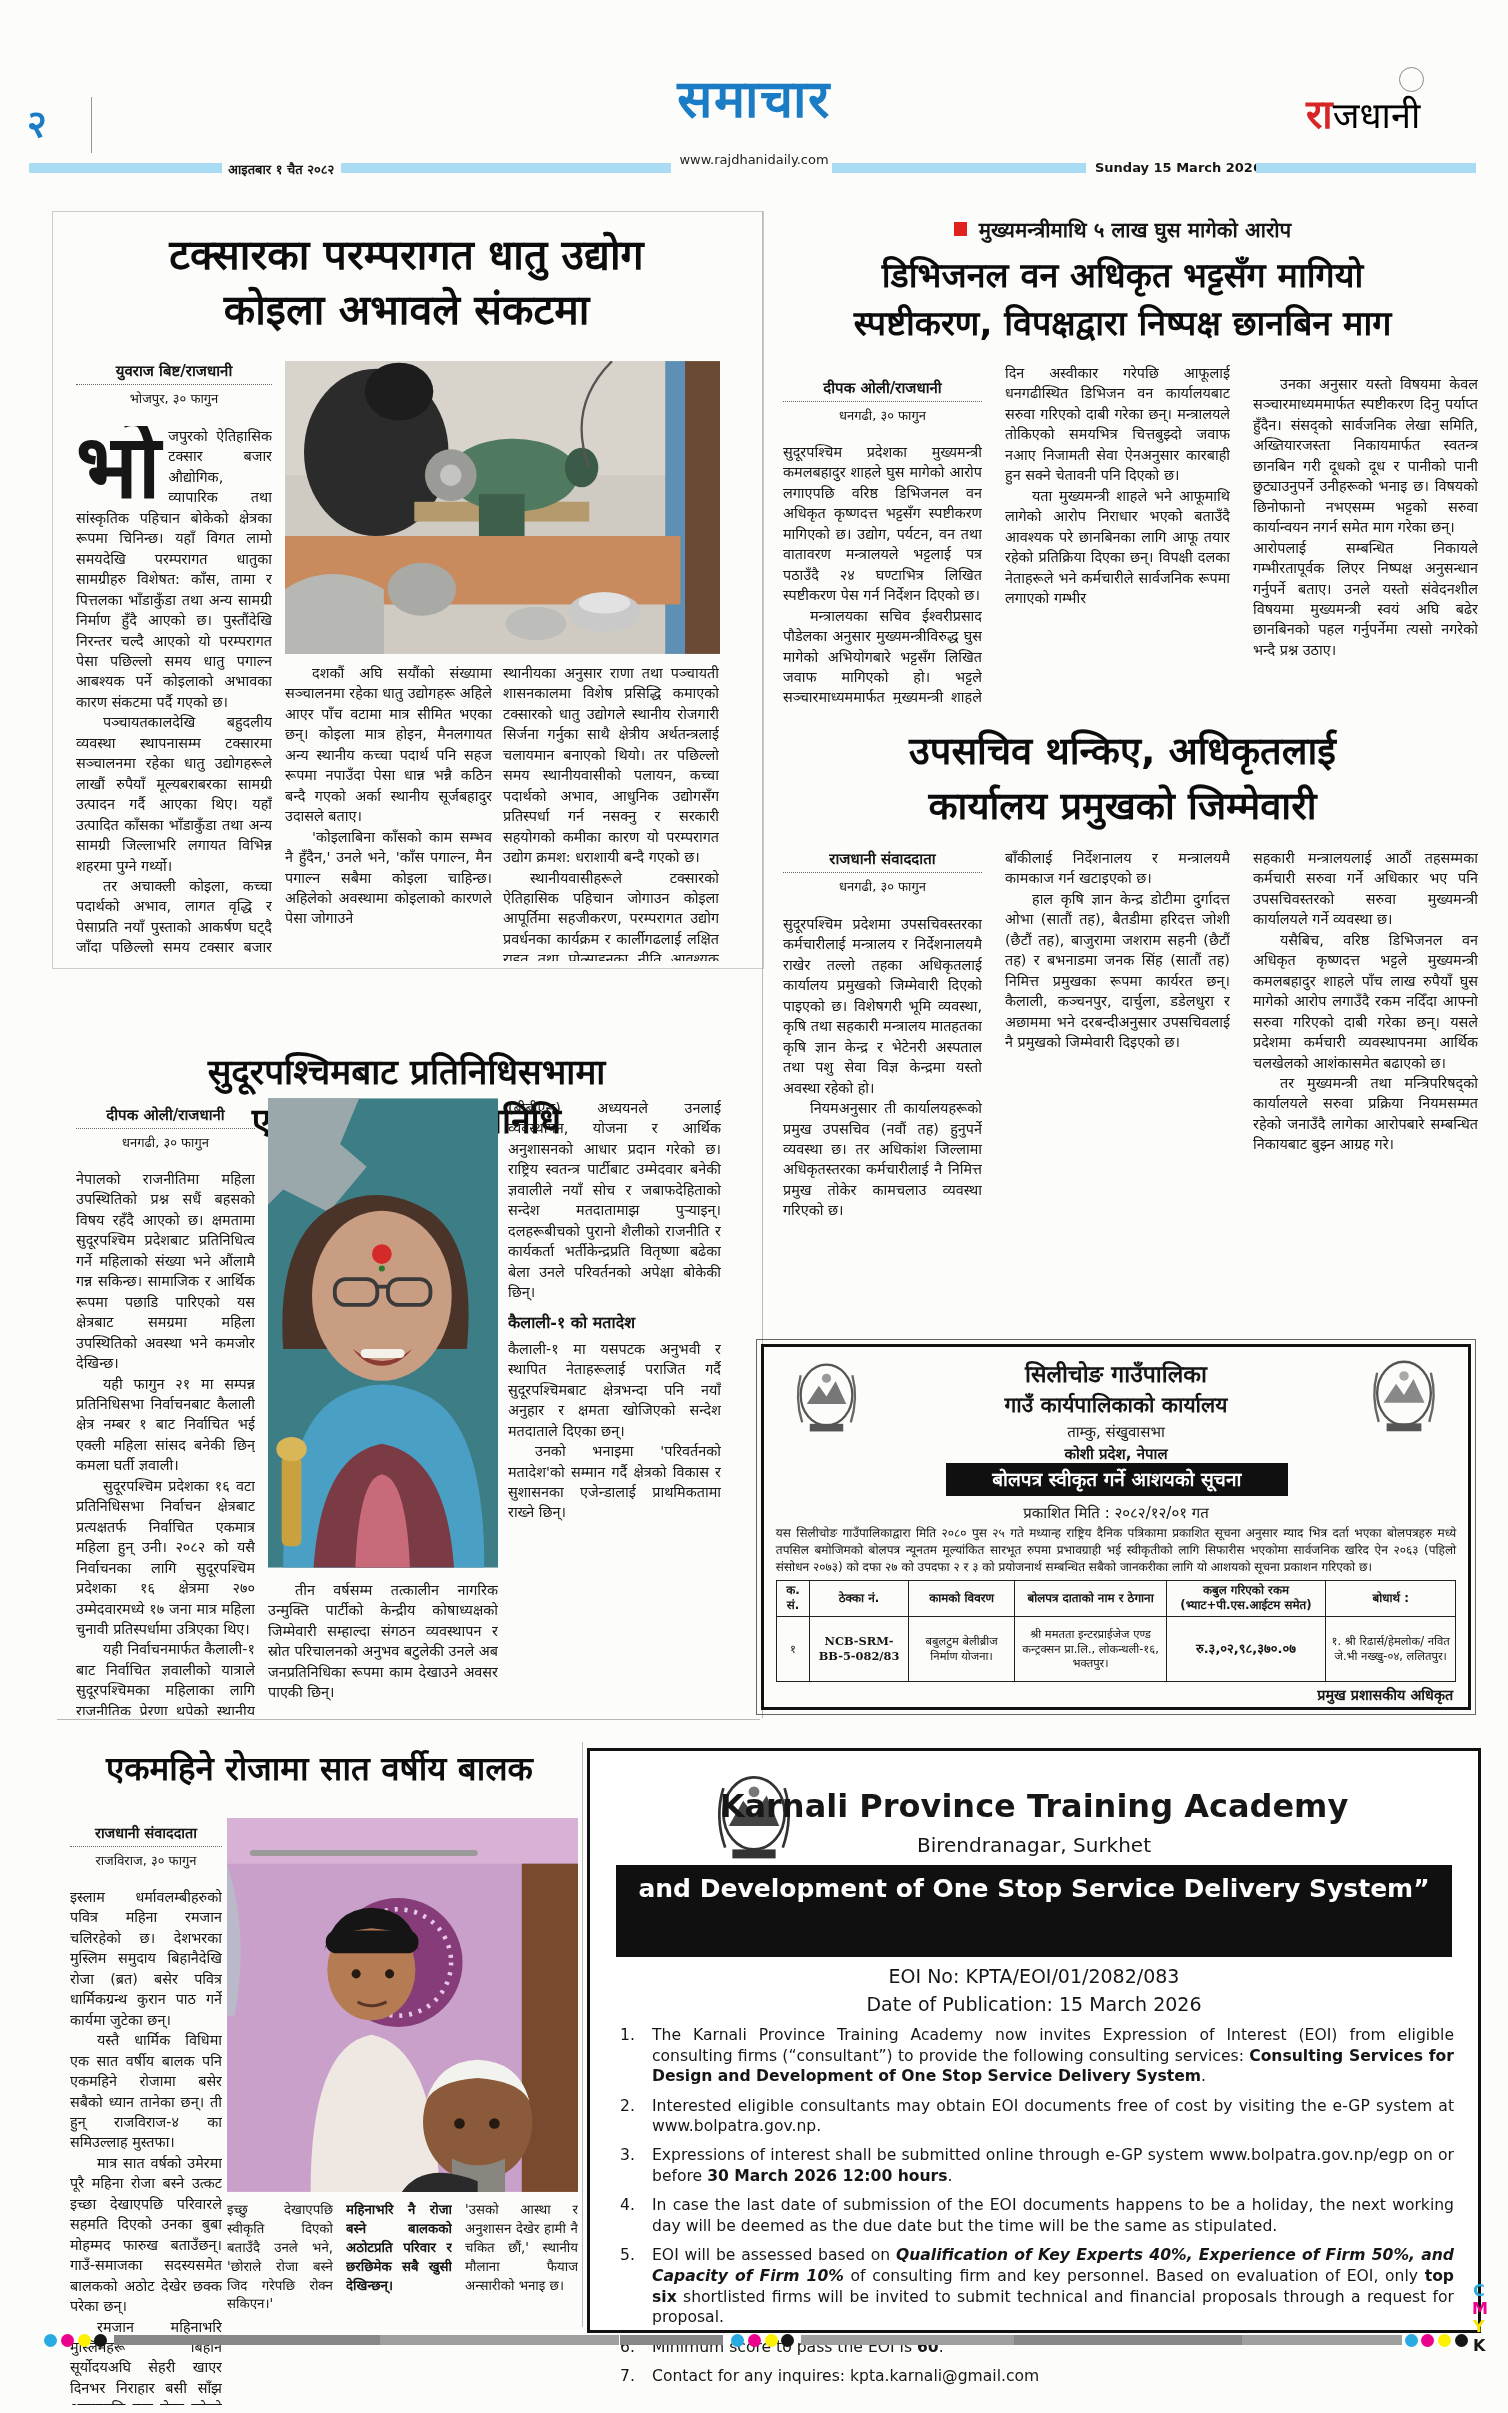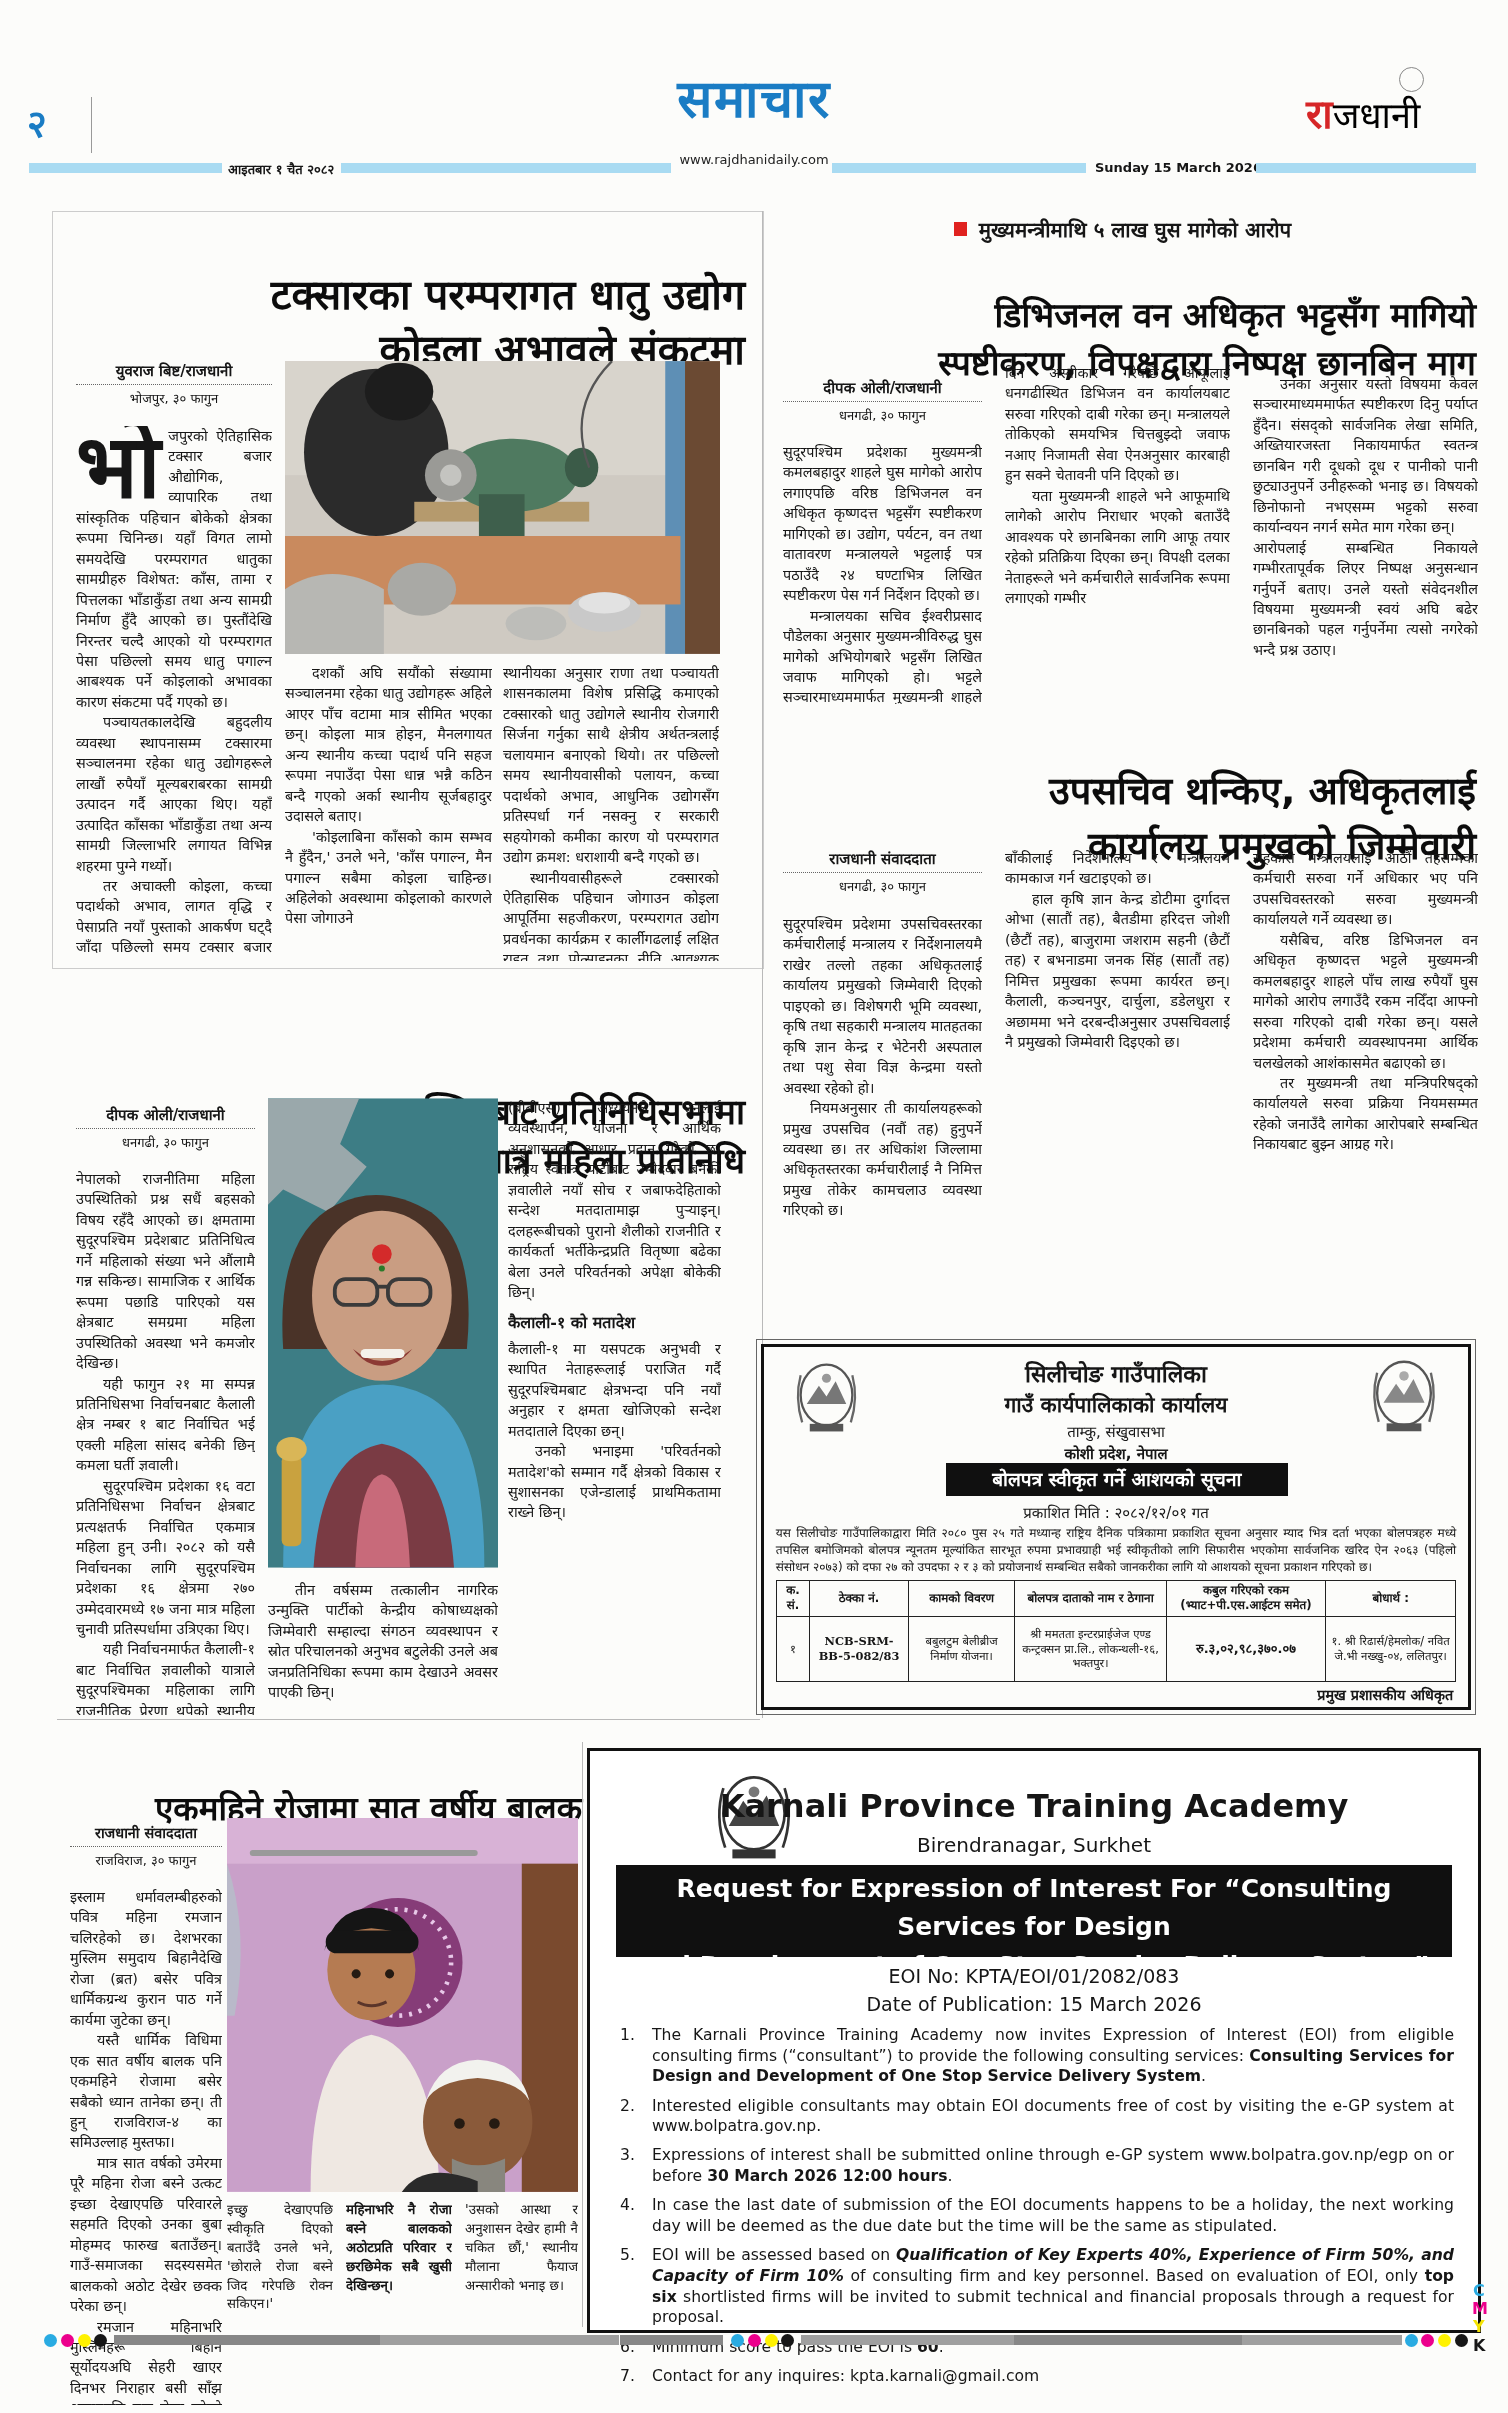--- a/index.html
+++ b/index.html
@@ -2,21 +2,21 @@
 <html style="font-size:12px"><head>
 <meta charset="utf-8">
 <style>
   html,body{margin:0;padding:0;}
   body{width:1508px;height:2413px;position:relative;background:#fcfcfa;
        font-family:"DejaVu Sans",sans-serif;color:#161616;overflow:hidden;}
   .abs{position:absolute;}
   .col{overflow:hidden;}
   .bt{font-size:14.4px;line-height:1.42;text-align:justify;margin:0;}
   .ind{text-indent:27px;}
-  .hl{font-weight:bold;text-align:right;color:#0c0c0c;margin-top:40px;}
+  .hl{font-weight:bold;text-align:center;color:#0c0c0c;}
   .byl{font-weight:bold;font-size:15px;text-align:center;}
   .byl-wrap{border-bottom:0.8px dotted #666;padding-bottom:3.8px;}
   .dtl{font-size:13px;text-align:center;margin-top:4.6px;}
   .dropcap{float:left;font-size:88px;line-height:.8;font-weight:bold;margin:6px 7.6px 0 0;}
   .subhead{font-weight:bold;font-size:16px;margin:9px 0 4.6px;text-align:left;text-indent:0;}
   .banner{background:#101010;color:#ffffff;font-weight:bold;text-align:center;}
   .rule-h{background:#b9b9b9;height:0.8px;}
   .rule-v{background:#b9b9b9;width:0.8px;}
   .cyanbar{background:#a9dbf2;height:10px;}
   .hdr-date{font-size:13px;font-weight:bold;}
@@ -341,21 +341,20 @@
       <path d="M16 60 L32 32 L44 48 L58 26 L72 60 Z" fill="#444"></path>
       <circle cx="44" cy="22" r="6" fill="#777"></circle>
       <path d="M10 18 Q0 50 12 84" stroke="#333" stroke-width="3" fill="none"></path>
       <path d="M78 18 Q88 50 76 84" stroke="#333" stroke-width="3" fill="none"></path>
       <rect x="20" y="86" width="48" height="10" fill="#333"></rect>
     </svg>
   </div>
   <div class="abs" style="left:0;width:100%;top:36px;text-align:center;font-size:32px;font-weight:bold;">Karnali Province Training Academy</div>
   <div class="abs" style="left:0;width:100%;top:82px;text-align:center;font-size:20px;">Birendranagar, Surkhet</div>
   <div class="abs banner" style="left:26px;right:26px;top:114px;height:87px;font-size:25px;line-height:1.55;padding-top:4.6px;">
-    <div>Request for Expression of Interest For “Consulting Services for Design</div>
     <div>and Development of One Stop Service Delivery System”</div>
   </div>
   <div class="abs" style="left:0;width:100%;top:214px;text-align:center;font-size:19px;">EOI No: KPTA/EOI/01/2082/083</div>
   <div class="abs" style="left:0;width:100%;top:242px;text-align:center;font-size:19px;">Date of Publication: 15 March 2026</div>
 
   <div class="abs k-list" style="left:30px;right:24px;top:274px;">
     <div class="k-item">
       <span class="k-num">1.</span>
       <span class="k-body"><span>The Karnali Province Training Academy now invites Expression of Interest (EOI) from eligible consulting firms (“consultant”) to provide the following consulting services: </span><b><i></i></b><span></span><b>Consulting Services for Design and Development of One Stop Service Delivery System</b><span>.</span></span>
     </div>

